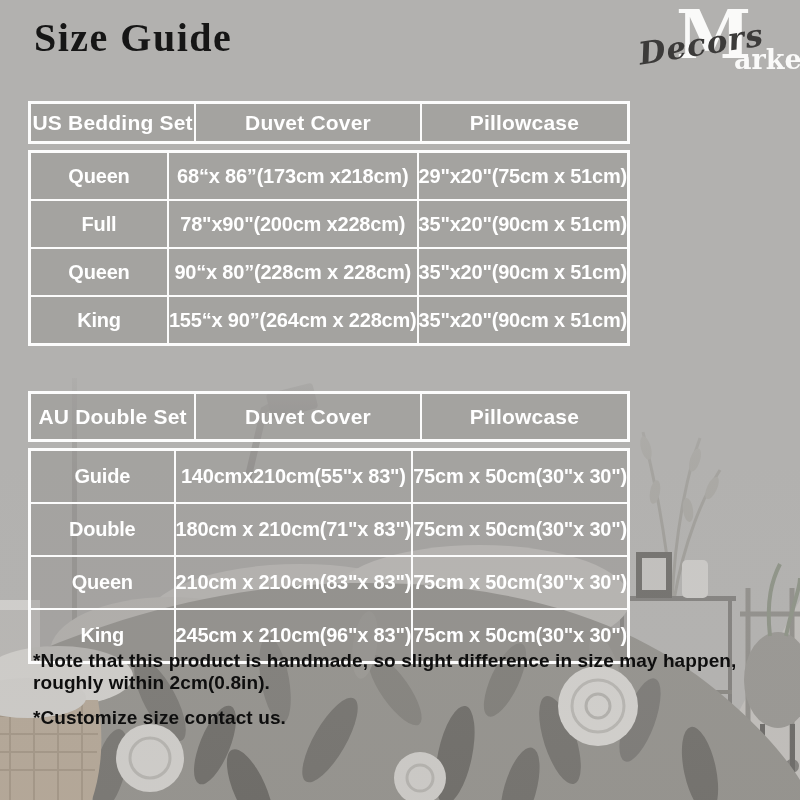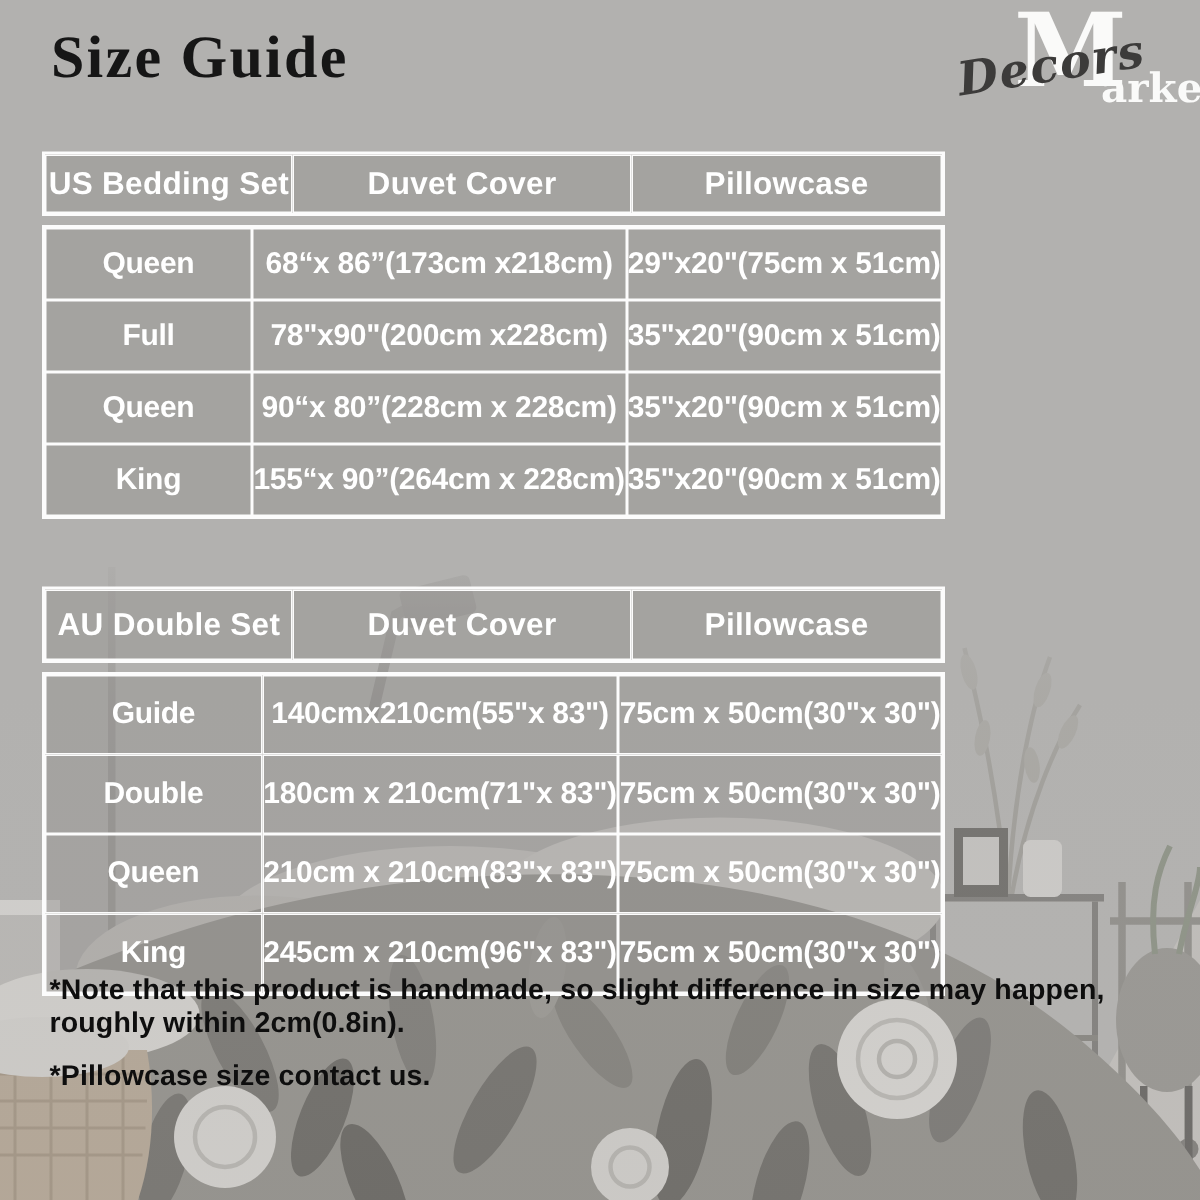--- a/index.html
+++ b/index.html
@@ -233,16 +233,16 @@
       <div class="tcell td">210cm x 210cm(83"x 83")</div>
       <div class="tcell td">75cm x 50cm(30"x 30")</div>
       <div class="tcell td">King</div>
       <div class="tcell td">245cm x 210cm(96"x 83")</div>
       <div class="tcell td">75cm x 50cm(30"x 30")</div>
     </div>
   </section>
 
   <div class="notes">
     <p>*Note that this product is handmade, so slight  difference in size may happen, roughly within 2cm(0.8in).</p>
-    <p>*Pillowcase size contact us.</p>
+    <p>*Customize size contact us.</p>
   </div>
 
 </div>
 
 </body></html>

